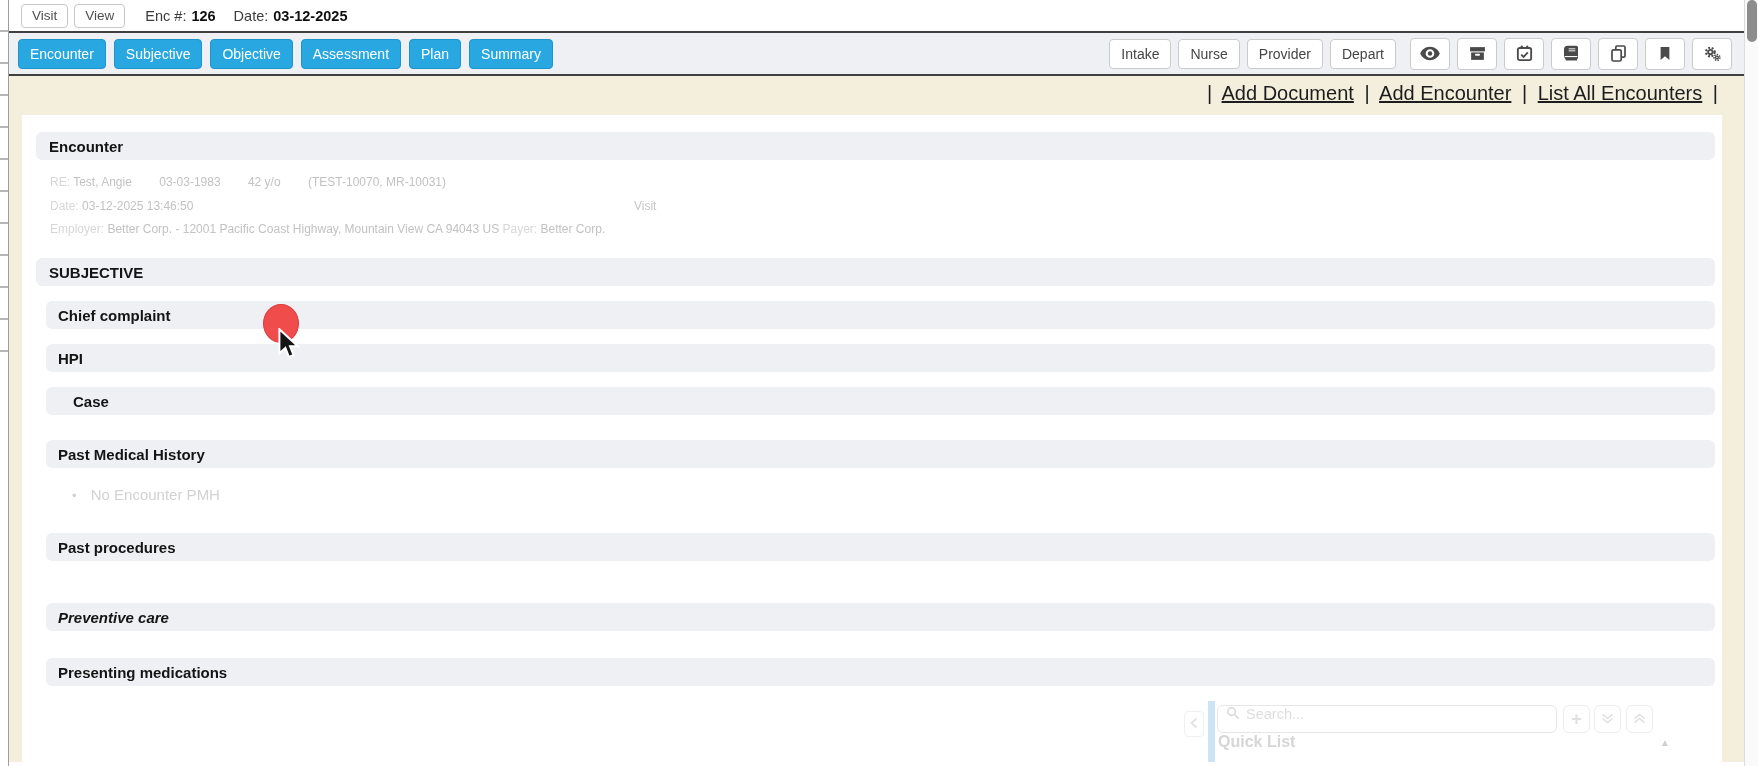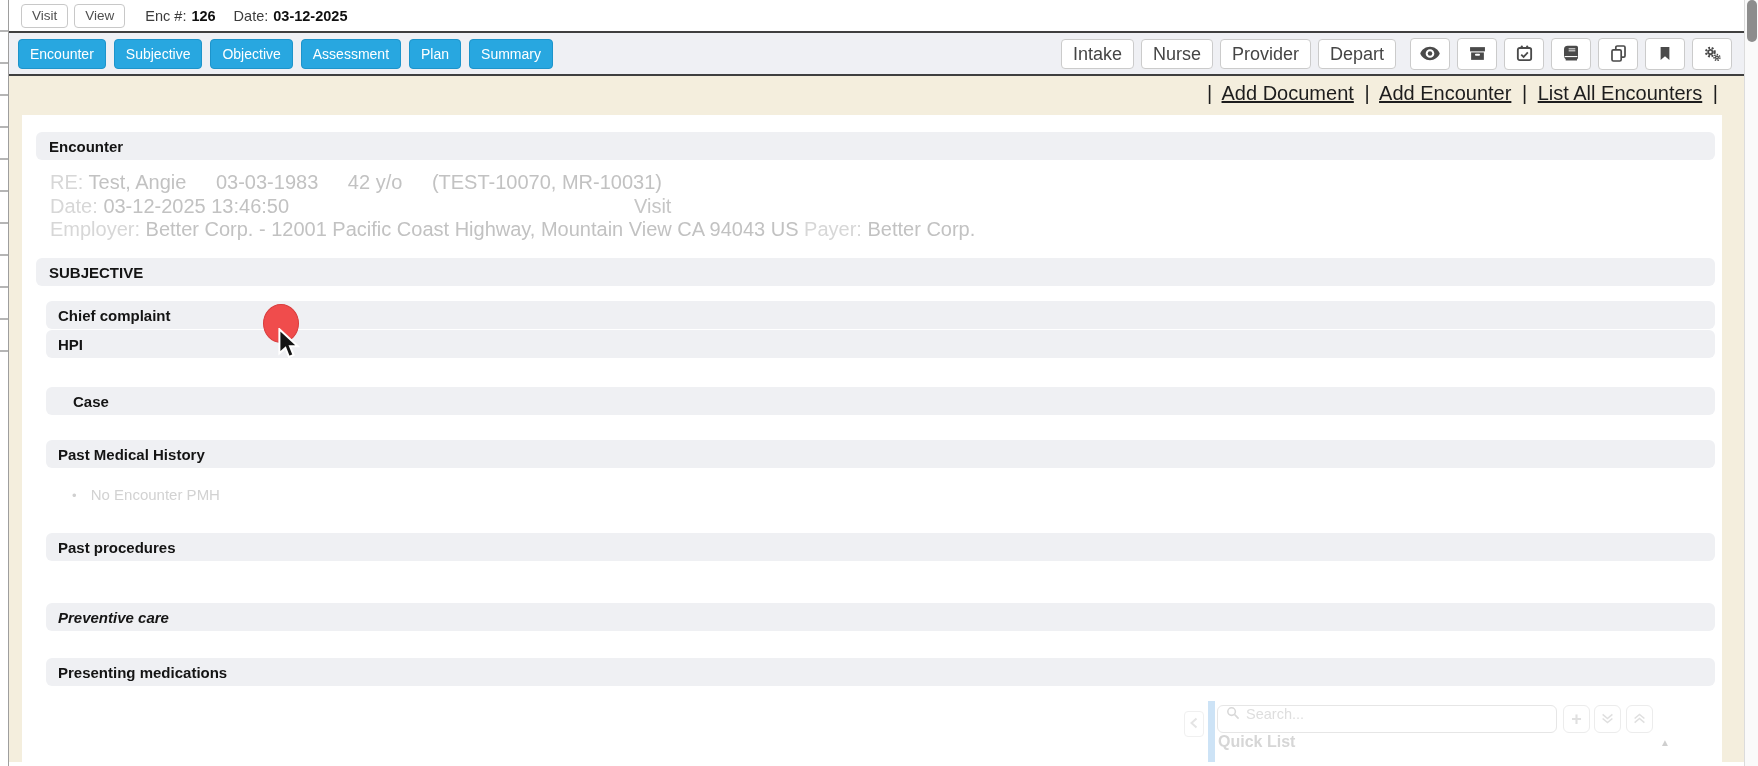--- a/index.html
+++ b/index.html
@@ -32,21 +32,21 @@
   .enc-meta .val { color:#101010; font-weight:bold; margin-right:18px; }
 
   
   .nav-bar { position:relative; height:43px; background:#eff0f4; border-bottom:2px solid #3f3f3f;
              display:flex; align-items:center; padding:0 12px 0 9px; }
   .tab-btn { background:#28a7e0; border:1px solid #1d94cb; color:#fff; font-size:14px;
              padding:6px 11px; border-radius:4px; margin-right:8px; line-height:16px;
              cursor:pointer; font-family:inherit; }
   .nav-spacer { flex:1; }
   .stage-btn { background:#fff; border:1px solid #cbcbcb; border-radius:4px; color:#454545;
-               font-size:18px; padding:6px 11px; margin-right:7px; line-height:16px;
+               font-size:14px; padding:6px 11px; margin-right:7px; line-height:16px;
                cursor:pointer; font-family:inherit; }
   .icon-btn { width:40px; height:32px; background:#fff; border:1px solid #cbcbcb; border-radius:4px;
               display:flex; align-items:center; justify-content:center; margin-left:7px; cursor:pointer; }
   .icon-btn svg { display:block; }
 
   
   .content { position:relative; height:686px; background:#f4eedd; }
   .links-row { position:absolute; top:6px; right:21px; font-size:20px; color:#1d1d1d; }
   .links-row a { color:#1d1d1d; text-decoration:underline; cursor:pointer; }
   .links-row .sep { margin:0 5px; text-decoration:none; }
@@ -54,29 +54,29 @@
   .panel { position:absolute; left:13px; top:39px; width:1700px; height:647px; background:#fff; }
 
   .sec-row { position:absolute; left:14px; right:7px; height:28px; background:#eff0f3; border-radius:6px;
              display:flex; align-items:center; padding-left:13px; font-size:15px; font-weight:bold; color:#141414; }
   .sub-row { position:absolute; left:24px; right:7px; height:28px; background:#eff0f3; border-radius:6px;
              display:flex; align-items:center; padding-left:12px; font-size:15px; font-weight:bold; color:#141414; }
 
   .row-encounter   { top:17px; }
   .row-subjective  { top:143px; }
   .row-chief       { top:186px; }
-  .row-hpi         { top:215px;border-radius:6px; }
+  .row-hpi         { top:229px;border-radius:6px; }
   .row-case        { top:272px;padding-left:27px; }
   .row-pmh         { top:325px; }
   .row-procedures  { top:418px; }
   .row-preventive  { top:488px;font-style:italic; }
   .row-medications { top:543px; }
 
   
-  .pt-info { position:absolute; left:28px; top:56px; width:1650px; font-size:20px; line-height:23.5px; }
+  .pt-info { position:absolute; left:28px; top:56px; width:1650px; font-size:12px; line-height:23.5px; }
   .pt-info .lbl { color:#d7d7d7; }
   .pt-info .val { color:#c2c2c2; }
   .pt-line { position:relative; white-space:nowrap; }
   .sp24 { display:inline-block; width:24px; }
   .visit-type { position:absolute; left:584px; top:0; color:#c6c6c6; }
 
   .pmh-empty { position:absolute; left:50px; top:371px; font-size:15px; color:#d2d2d2; }
   .pmh-empty .dot { color:#d0d0d0; margin-right:10px; font-size:13px; }
 
   

